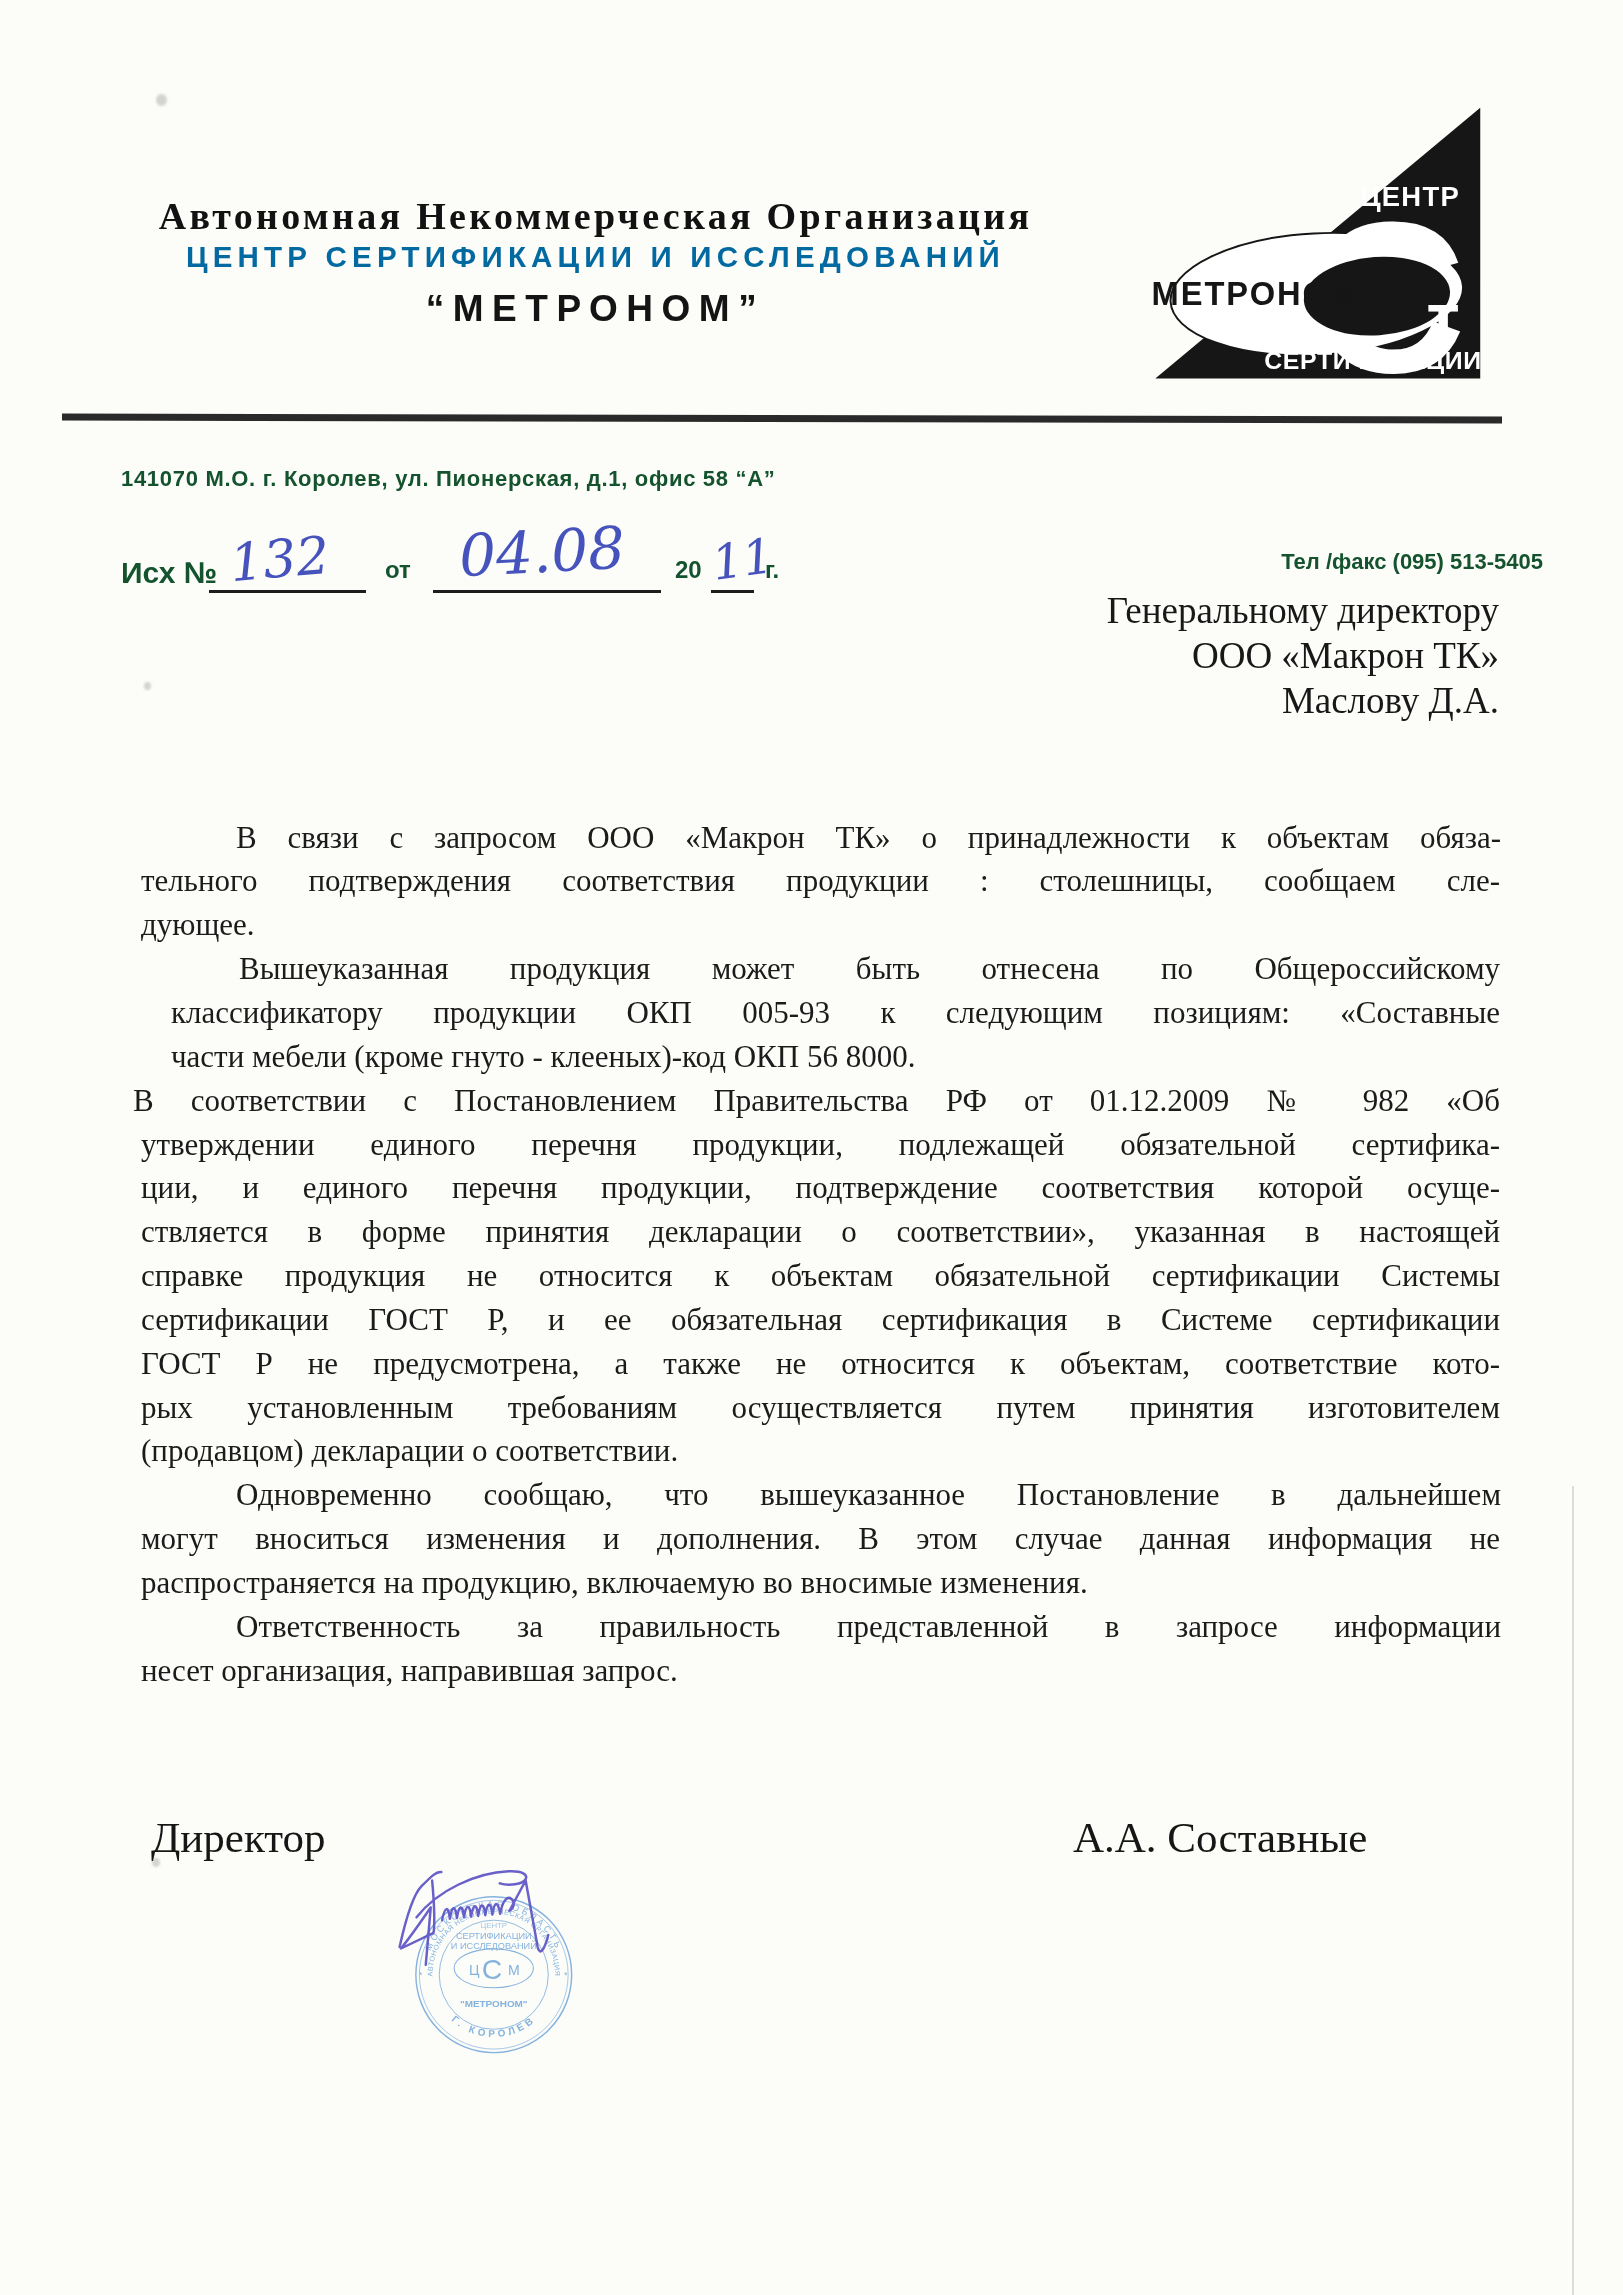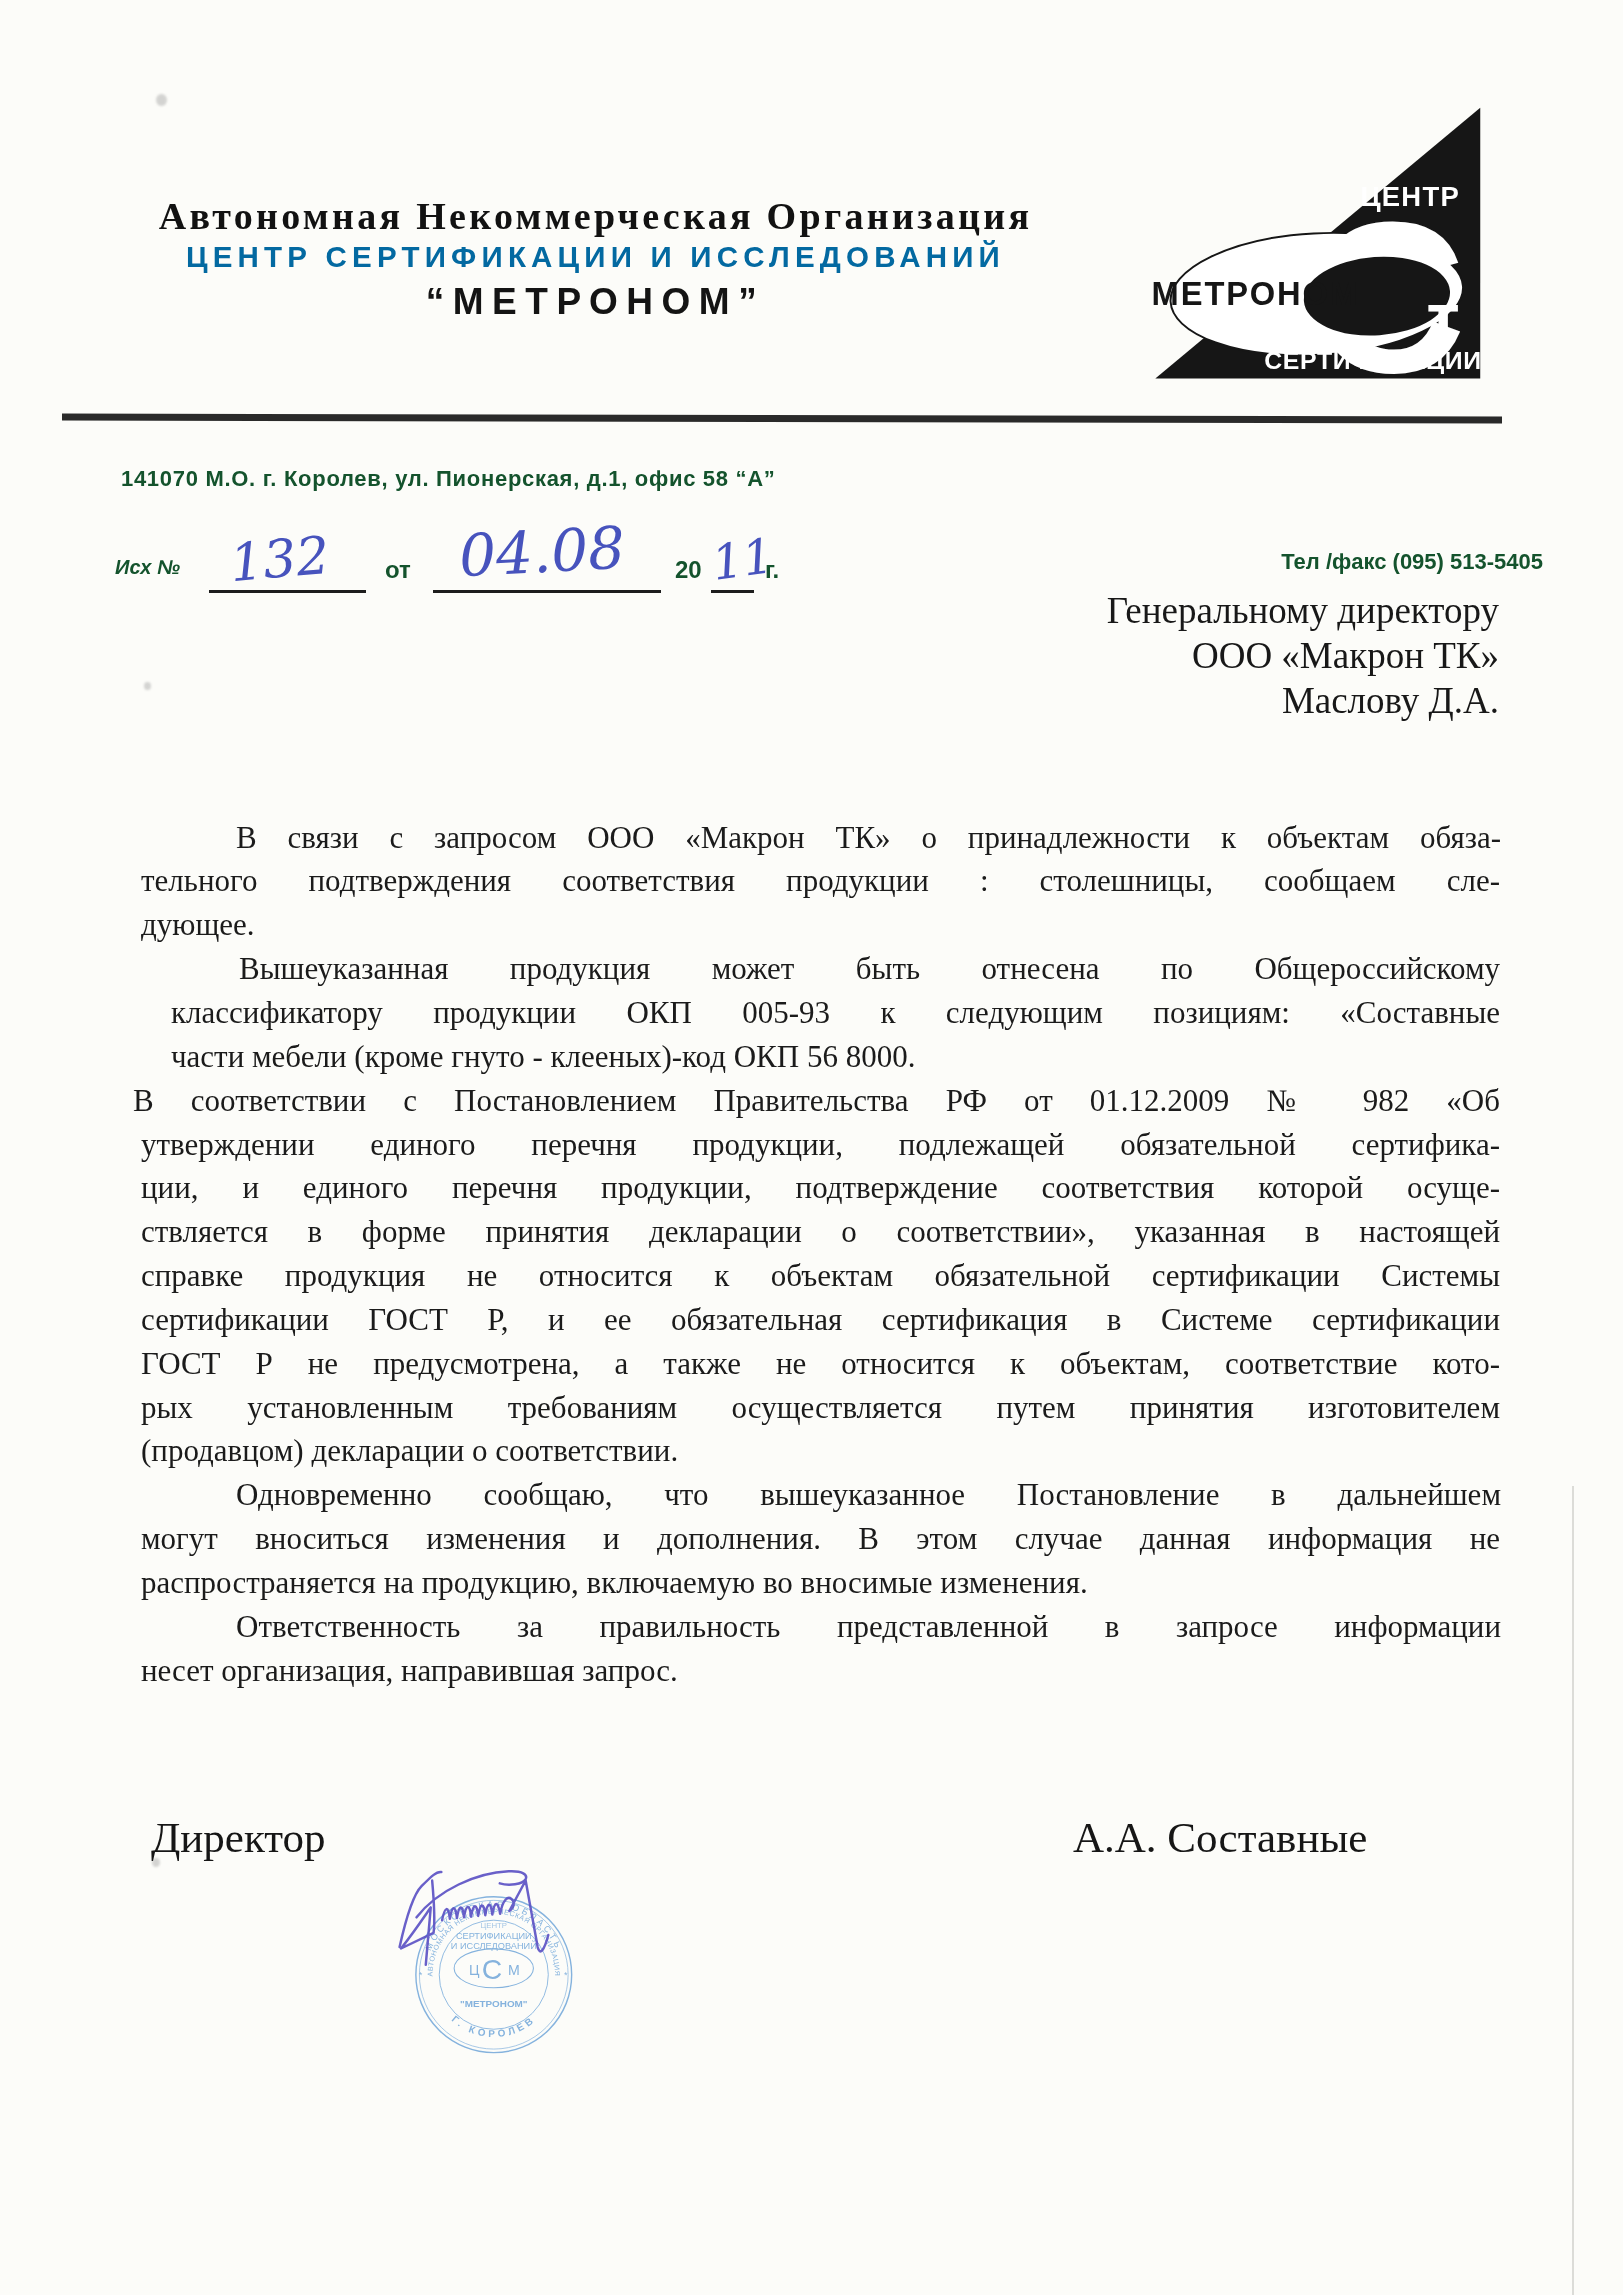--- a/index.html
+++ b/index.html
@@ -6,21 +6,21 @@
   #page{
     position:relative;width:1623px;height:2295px;margin:0 auto;
     background:#fcfcf9;overflow:hidden;
     font-family:"Liberation Serif", serif;color:#1c1c1c;
   }
   .abs{position:absolute;}
   
   #hdr{position:absolute;left:131px;top:194px;width:929px;text-align:center;}
   .h1{font-family:"Liberation Serif",serif;font-weight:bold;font-size:38px;letter-spacing:3.3px;color:#121212;white-space:nowrap;}
   .h2{font-family:"Liberation Sans",sans-serif;font-weight:bold;font-size:29.5px;letter-spacing:5.2px;color:#0369a1;margin-top:2px;white-space:nowrap;}
-  .h3{font-family:"Liberation Sans",sans-serif;font-weight:bold;font-size:37px;letter-spacing:8.5px;color:#141414;margin-top:7px;white-space:nowrap;}
+  .h3{font-family:"Liberation Sans",sans-serif;font-weight:bold;font-size:37px;letter-spacing:8.5px;color:#141414;margin-top:14px;white-space:nowrap;}
   #rule{position:absolute;left:62px;top:415px;width:1440px;height:7.2px;background:#2a2a2a;transform:rotate(0.12deg);}
   .sansb{font-family:"Liberation Sans",sans-serif;font-weight:bold;color:#14532d;}
   
   .bl{position:absolute;font-size:31px;line-height:39px;color:#1b1b1b;}
   .j{text-align:justify;text-align-last:justify;}
   .nj{white-space:nowrap;}
   .hw{font-family:"DejaVu Serif",serif;font-style:italic;color:#4753bd;}
   .uline{position:absolute;background:#1d1d1d;height:3.3px;}
   .addr-block{position:absolute;left:844px;top:588px;width:655px;text-align:right;
     font-size:37px;line-height:45px;color:#181818;}
@@ -54,21 +54,21 @@
     <text x="2180" y="520" font-size="104" font-weight="bold" fill="#ffffff">т</text>
     <text x="1918" y="466" font-size="50" font-weight="bold" fill="#161616" letter-spacing="3" text-anchor="middle">МЕТРОНОМ</text>
     <text x="2098" y="564" font-size="38" font-weight="bold" fill="#ffffff" letter-spacing="1" text-anchor="middle">СЕРТИФИКАЦИИ</text>
   </svg>
 
   <div id="rule"></div>
 
   <div class="abs sansb" style="left:121px;top:466px;font-size:22px;letter-spacing:0.7px;white-space:nowrap;">141070  М.О. г. Королев, ул. Пионерская, д.1, офис 58 “А”</div>
   <div class="abs sansb" style="left:805px;top:549px;width:738px;text-align:right;font-size:22px;white-space:nowrap;">Тел /факс (095) 513-5405</div>
 
-  <div class="abs sansb" style="left:115px;top:556px;font-size:20px;font-style:italic;">Исх №</div>
+  <div class="abs sansb" style="left:121px;top:556px;font-size:30px;">Исх №</div>
   <div class="uline" style="left:209px;top:590px;width:157px;"></div>
   <div class="abs hw" style="left:230px;top:529px;font-size:52px;transform:rotate(-5deg);">132</div>
   <div class="abs sansb" style="left:385px;top:556px;font-size:24px;">от</div>
   <div class="uline" style="left:433px;top:590px;width:228px;"></div>
   <div class="abs hw" style="left:459px;top:518px;font-size:58px;transform:rotate(-3deg);">04.08</div>
   <div class="abs sansb" style="left:675px;top:556px;font-size:24px;">20</div>
   <div class="uline" style="left:711px;top:590px;width:43px;"></div>
   <div class="abs hw" style="left:712px;top:531px;font-size:48px;transform:rotate(-8deg);">11</div>
   <div class="abs sansb" style="left:765px;top:556px;font-size:24px;">г.</div>
 

